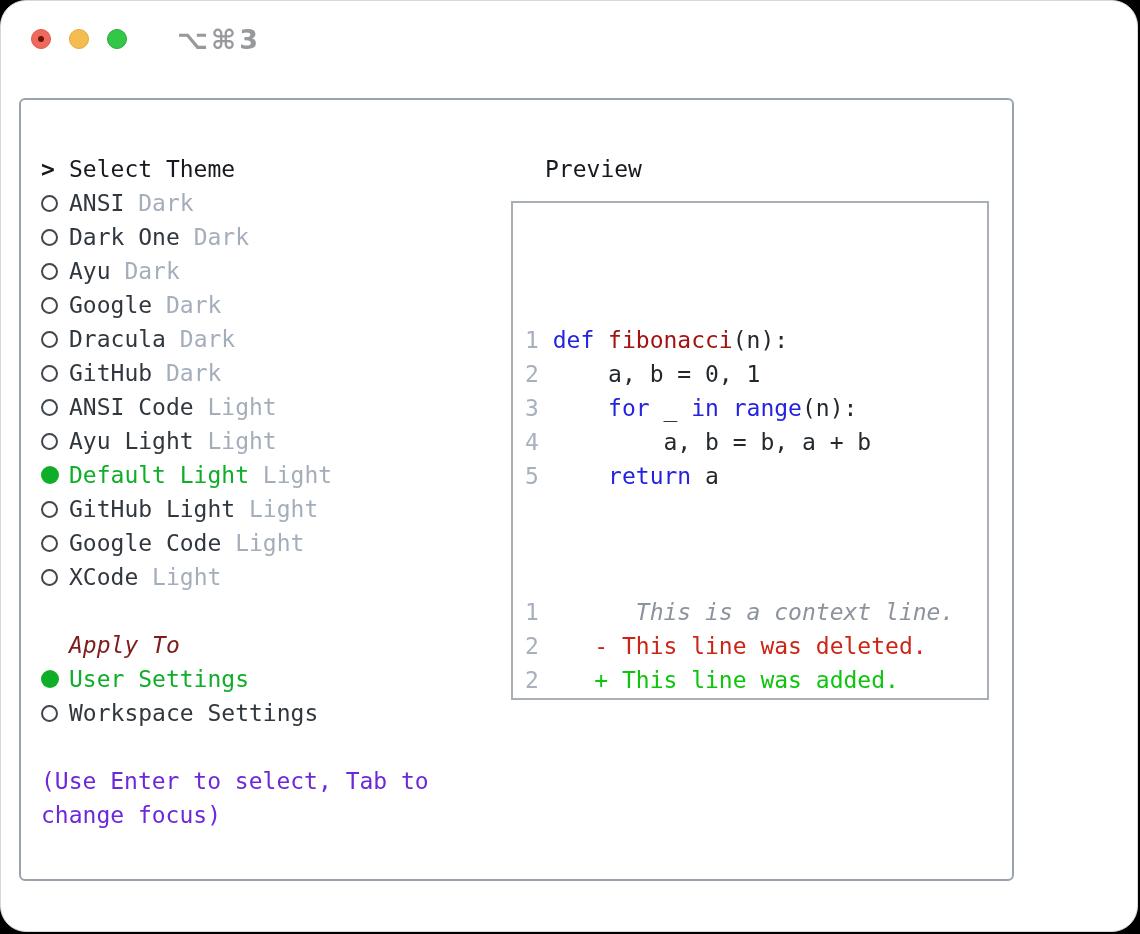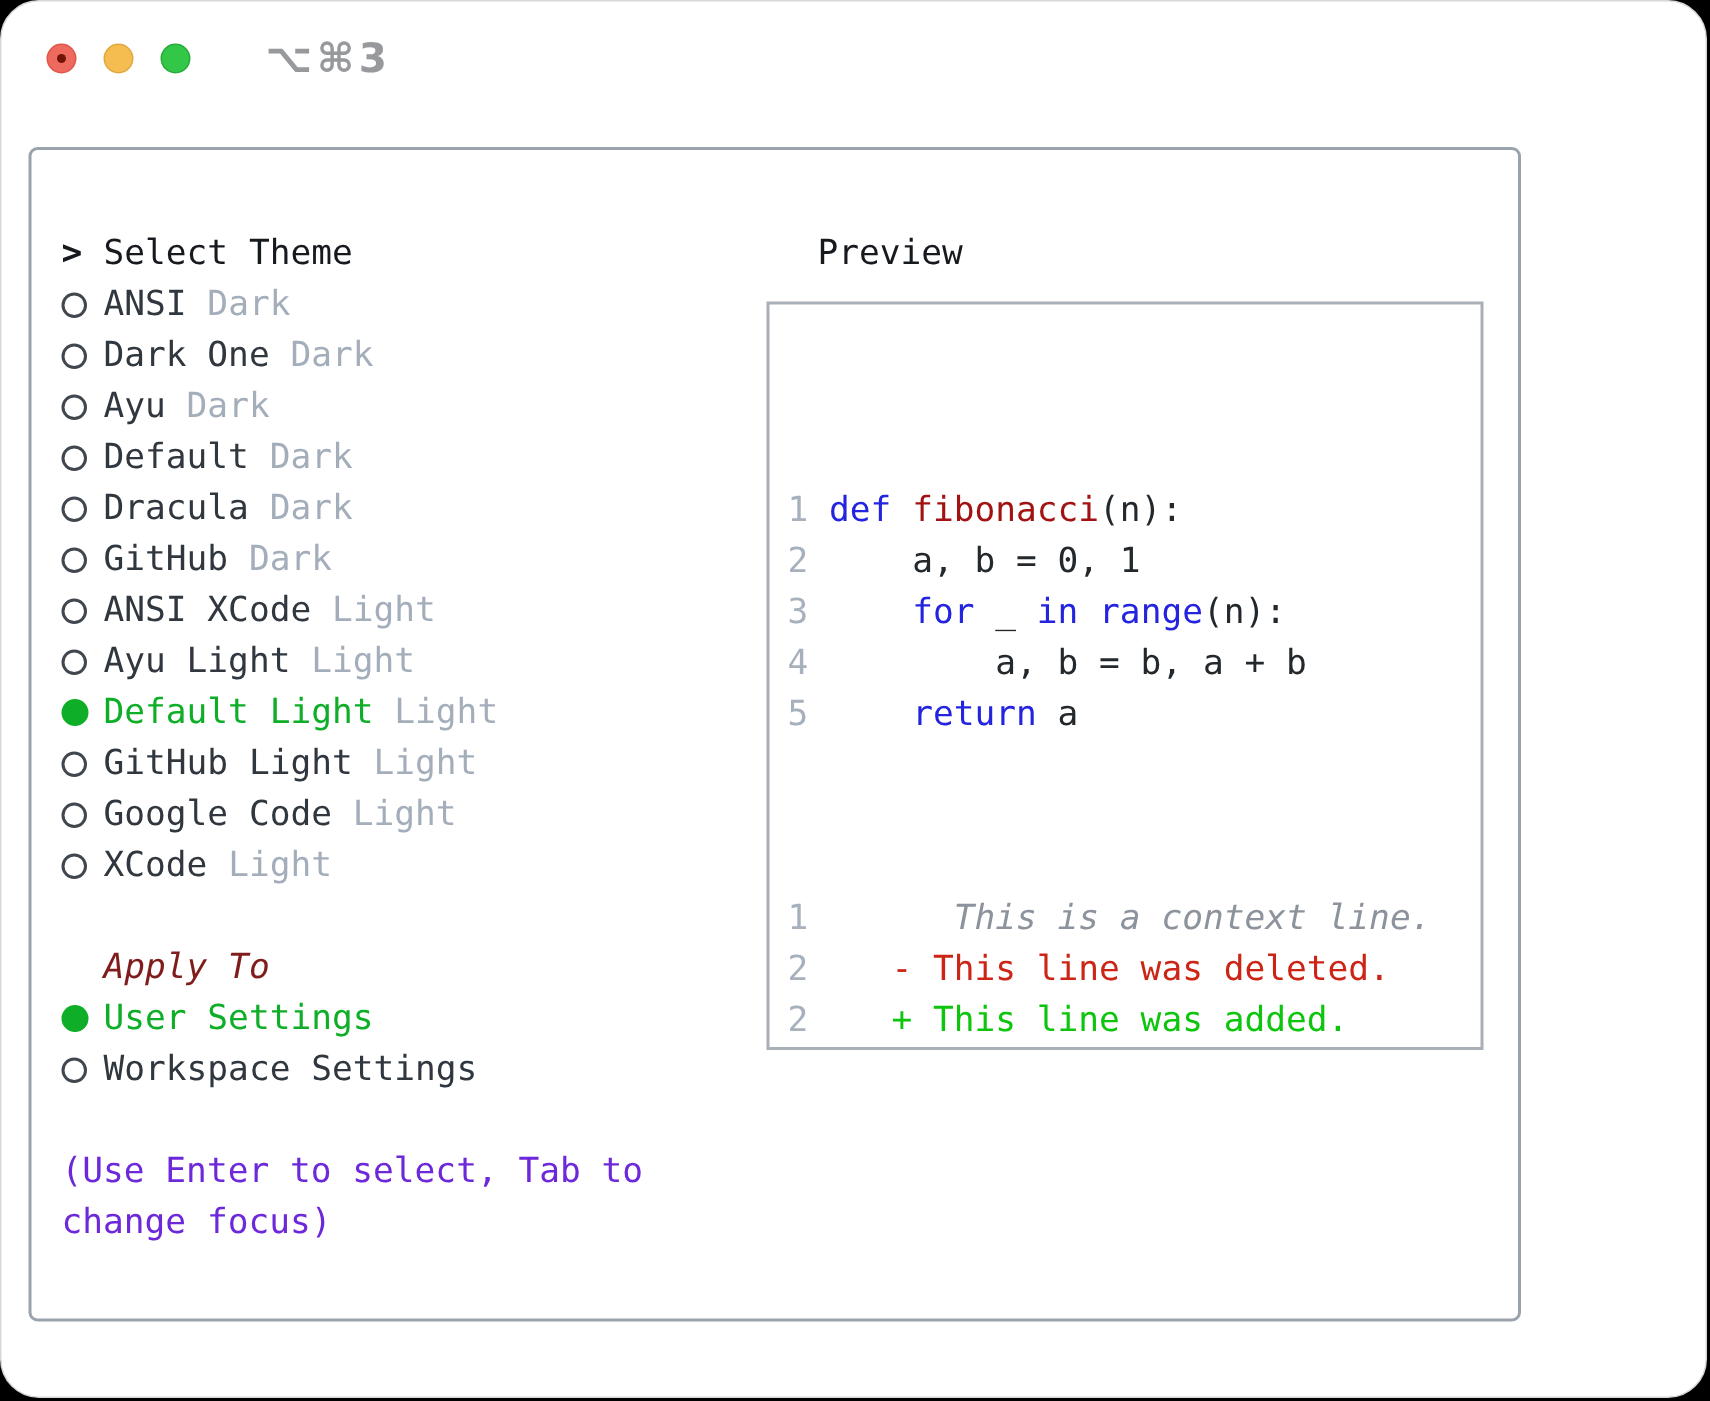--- a/index.html
+++ b/index.html
@@ -74,24 +74,24 @@
     <div class="left-col">
       <div class="row">
         <span class="bullet-cell"><span class="caret">&gt;</span></span>
         <span class="hdr">Select Theme</span>
       </div>
 
       <div id="theme-list">
           <div class="row"><span class="bullet-cell"><span class="ring"></span></span><span class="lbl">ANSI</span><span class="variant"> Dark</span></div>
           <div class="row"><span class="bullet-cell"><span class="ring"></span></span><span class="lbl">Dark One</span><span class="variant"> Dark</span></div>
           <div class="row"><span class="bullet-cell"><span class="ring"></span></span><span class="lbl">Ayu</span><span class="variant"> Dark</span></div>
-          <div class="row"><span class="bullet-cell"><span class="ring"></span></span><span class="lbl">Default</span><span class="variant"> Dark</span></div>
+          <div class="row"><span class="bullet-cell"><span class="ring"></span></span><span class="lbl">Google</span><span class="variant"> Dark</span></div>
           <div class="row"><span class="bullet-cell"><span class="ring"></span></span><span class="lbl">Dracula</span><span class="variant"> Dark</span></div>
           <div class="row"><span class="bullet-cell"><span class="ring"></span></span><span class="lbl">GitHub</span><span class="variant"> Dark</span></div>
-          <div class="row"><span class="bullet-cell"><span class="ring"></span></span><span class="lbl">ANSI XCode</span><span class="variant"> Light</span></div>
+          <div class="row"><span class="bullet-cell"><span class="ring"></span></span><span class="lbl">ANSI Code</span><span class="variant"> Light</span></div>
           <div class="row"><span class="bullet-cell"><span class="ring"></span></span><span class="lbl">Ayu Light</span><span class="variant"> Light</span></div>
           <div class="row"><span class="bullet-cell"><span class="dot" style="background: rgb(15, 174, 40);"></span></span><span class="lbl selected">Default Light</span><span class="variant"> Light</span></div>
           <div class="row"><span class="bullet-cell"><span class="ring"></span></span><span class="lbl">GitHub Light</span><span class="variant"> Light</span></div>
           <div class="row"><span class="bullet-cell"><span class="ring"></span></span><span class="lbl">Google Code</span><span class="variant"> Light</span></div>
           <div class="row"><span class="bullet-cell"><span class="ring"></span></span><span class="lbl">XCode</span><span class="variant"> Light</span></div>
         </div>
 
       <div class="gap34"></div>
 
       <div class="row">

